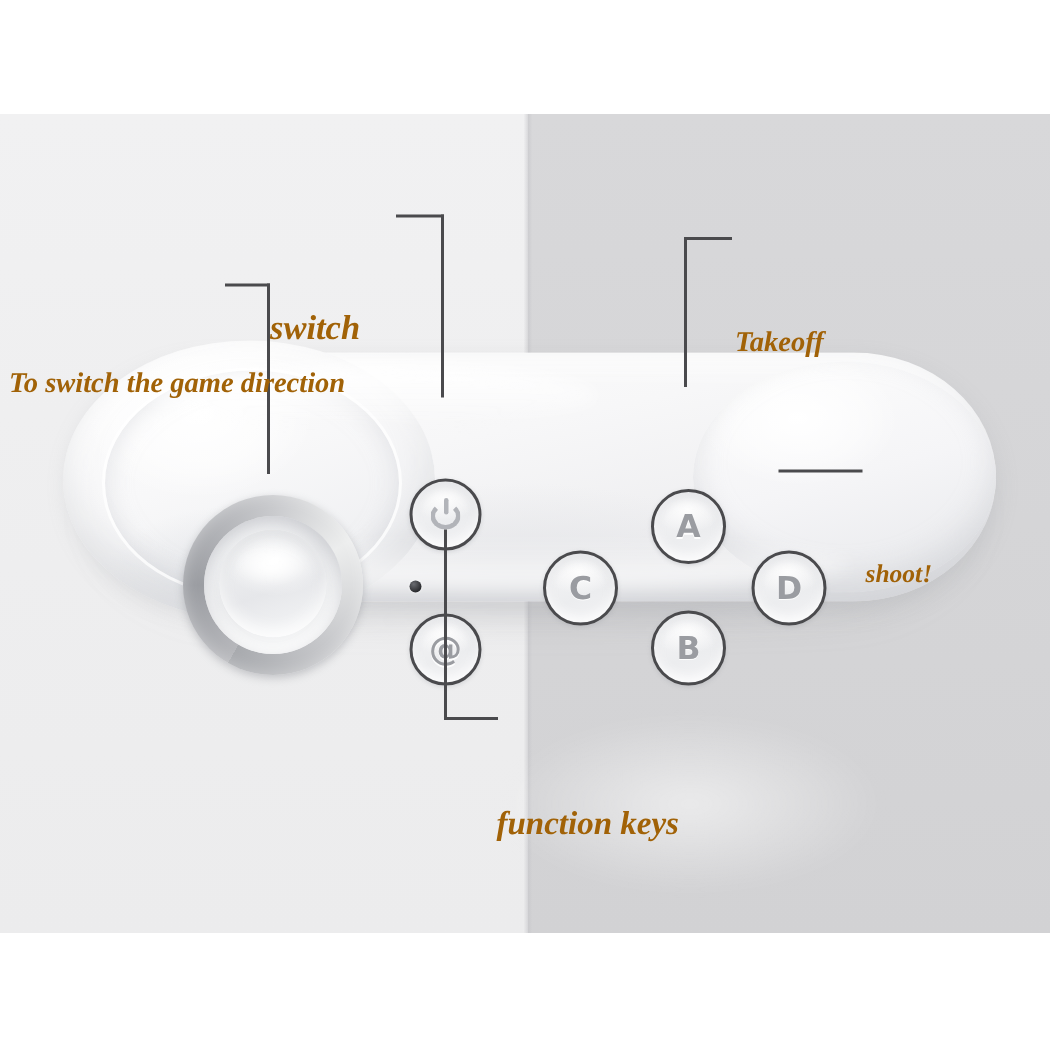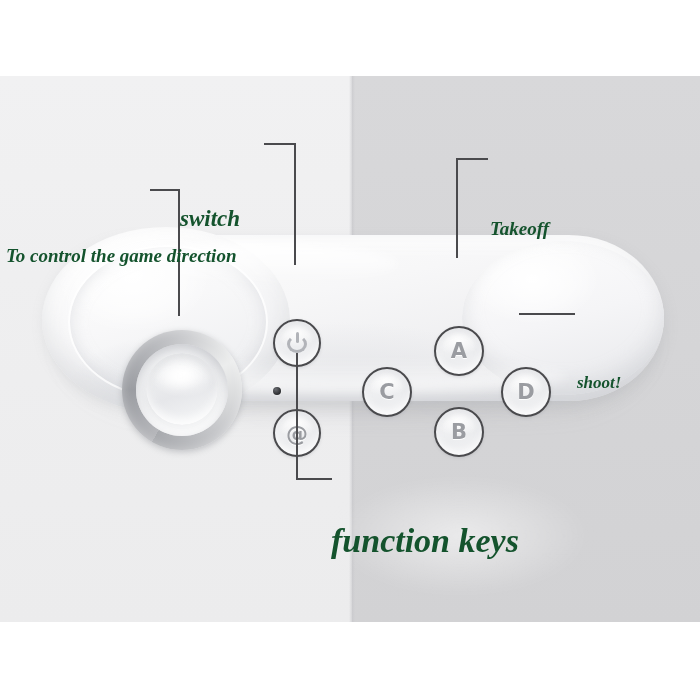--- a/index.html
+++ b/index.html
@@ -231,29 +231,29 @@
   }
   .line-h { height: 2px; }
   .line-v { width: 2px; }
 
   
   .label {
     position: absolute;
     font-family: "Liberation Serif", serif;
     font-style: italic;
     font-weight: 700;
-    color: #14532d;
+    color: #a16207;
     white-space: nowrap;
     line-height: 1;
   }
   #lbl-direction { left: 6px;  top: 170px; font-size: 19px; }
   #lbl-switch    { left: 180px; top: 131px; font-size: 23px; }
   #lbl-takeoff   { left: 490px; top: 143px; font-size: 19px; }
   #lbl-shoot     { left: 577px; top: 298px; font-size: 17px; }
-  #lbl-function  { left: 331px; top: 448px; font-size: 34px; }
+  #lbl-function  { left: 331px; top: 462px; font-size: 22px; }
 </style>
 </head>
 <body>
 
 <div id="stage">
 
   <div id="photo">
 
     <div class="bg-left"></div>
     <div class="bg-right"></div>
@@ -313,20 +313,20 @@
     <div class="line-v" style="left:294px; top:67px; height:122px;"></div>
 
     <div class="line-h" style="left:456px; top:82px; width:32px;"></div>
     <div class="line-v" style="left:456px; top:82px; height:100px;"></div>
 
     <div class="line-h" style="left:519px; top:237px; width:56px;"></div>
 
     <div class="line-v" style="left:296px; top:277px; height:127px;"></div>
     <div class="line-h" style="left:296px; top:402px; width:36px;"></div>
 
-    <div class="label" id="lbl-direction">To control the game direction</div>
+    <div class="label" id="lbl-direction">To switch the game direction</div>
     <div class="label" id="lbl-switch">switch</div>
     <div class="label" id="lbl-takeoff">Takeoff</div>
     <div class="label" id="lbl-shoot">shoot!</div>
     <div class="label" id="lbl-function">function keys</div>
 
   </div>
 </div>
 
 </body></html>

